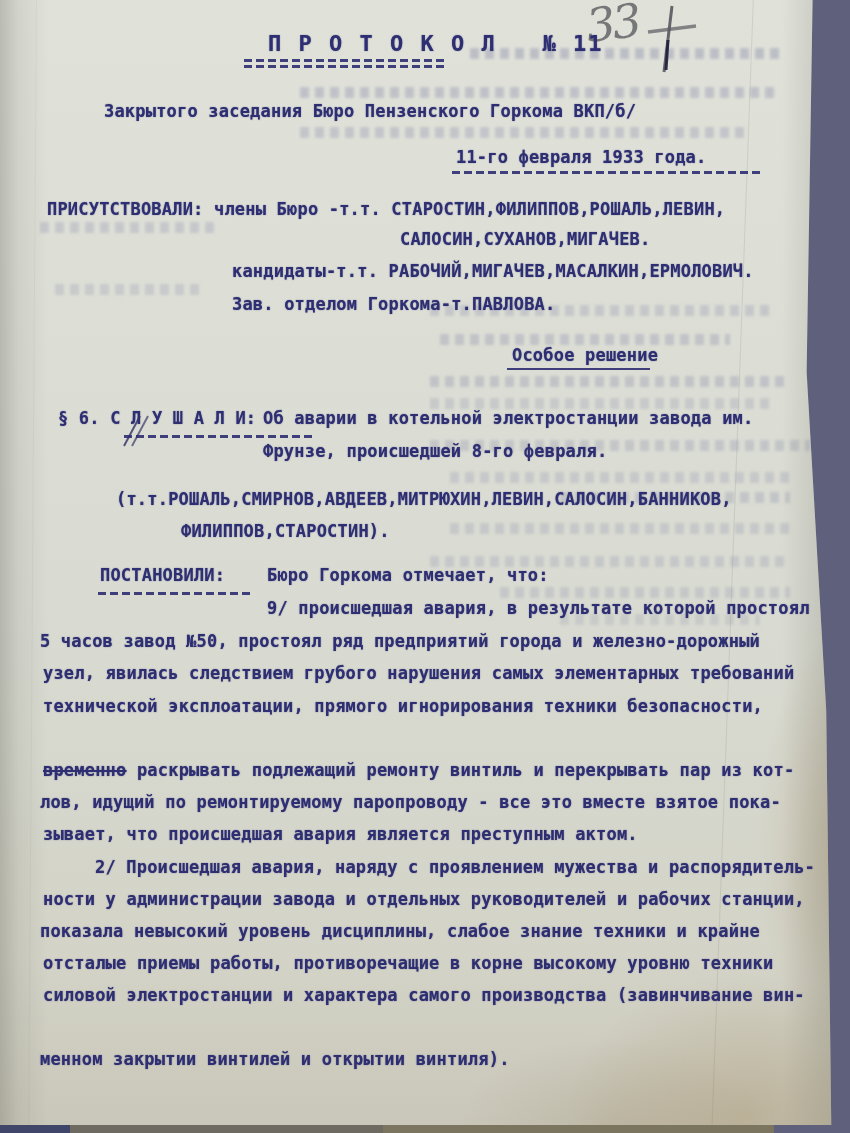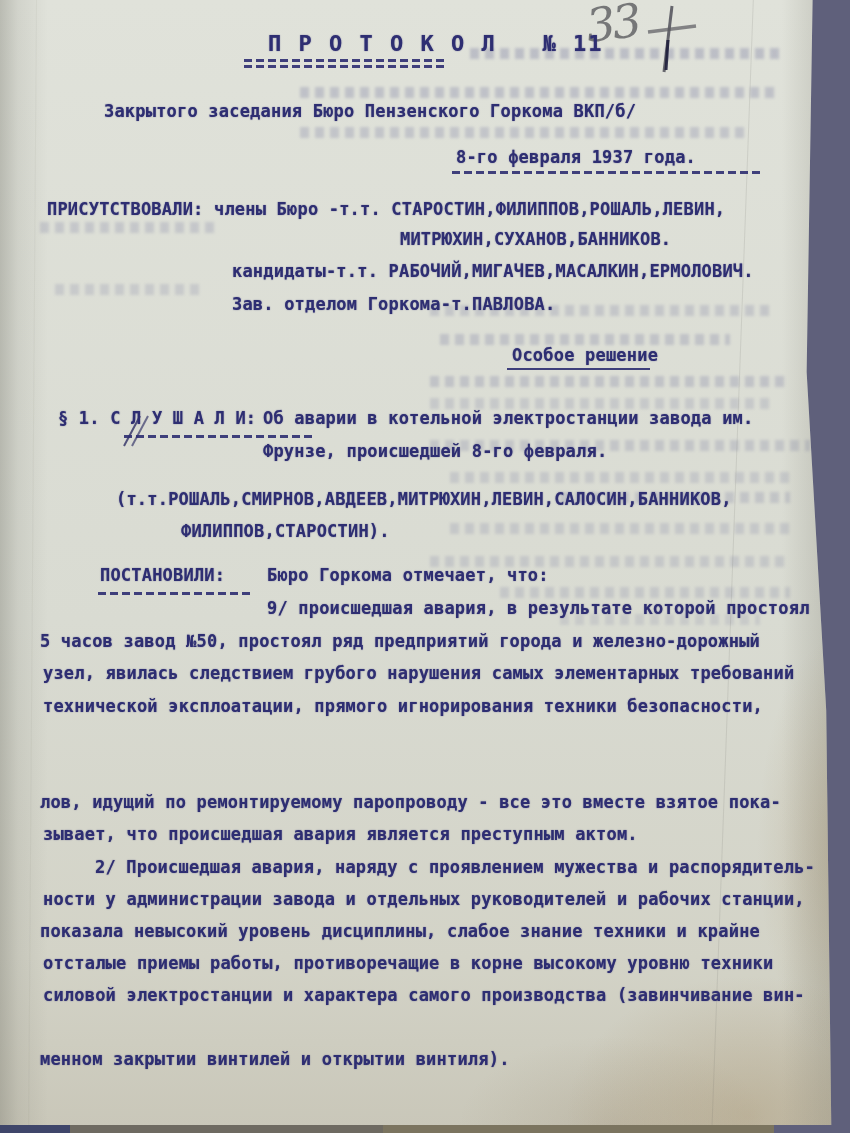--- a/index.html
+++ b/index.html
@@ -102,47 +102,48 @@
   <svg class="handcheck" width="40" height="36" viewBox="0 0 40 36">
     <line x1="22" y1="2" x2="6" y2="32" stroke="rgba(46,46,100,.8)" stroke-width="2"></line>
     <line x1="30" y1="2" x2="14" y2="32" stroke="rgba(46,46,100,.65)" stroke-width="2"></line>
   </svg>
 
   <div class="line title" style="top:31px;left:244px">П Р О Т О К О Л   № 11</div>
   <div class="ul double" style="top:59px;left:244px;width:200px"></div>
 
   <div class="line" style="top:101px;left:104px">Закрытого заседания Бюро Пензенского Горкома ВКП/б/</div>
 
-  <div class="line" style="top:147px;left:456px">8-го февраля 1937 года.</div>
+  <div class="line" style="top:147px;left:456px">11-го февраля 1933 года.</div>
   <div class="ul" style="top:171px;left:452px;width:312px"></div>
 
   <div class="line" style="top:199px;left:47px"><span>ПРИСУТСТВОВАЛИ:</span><span> члены Бюро -т.т. СТАРОСТИН,ФИЛИППОВ,РОШАЛЬ,ЛЕВИН,</span></div>
-  <div class="line" style="top:229px;left:400px">МИТРЮХИН,СУХАНОВ,БАННИКОВ.</div>
+  <div class="line" style="top:229px;left:400px">САЛОСИН,СУХАНОВ,МИГАЧЕВ.</div>
   <div class="line" style="top:261px;left:232px">кандидаты-т.т. РАБОЧИЙ,МИГАЧЕВ,МАСАЛКИН,ЕРМОЛОВИЧ.</div>
   <div class="line" style="top:294px;left:232px">Зав. отделом Горкома-т.ПАВЛОВА.</div>
 
   <div class="line" style="top:345px;left:512px">Особое решение</div>
   <div class="ul solid" style="top:368px;left:507px;width:143px"></div>
 
-  <div class="line" style="top:408px;left:58px">§ 1. С Л У Ш А Л И:</div>
+  <div class="line" style="top:408px;left:58px">§ 6. С Л У Ш А Л И:</div>
   <div class="line" style="top:408px;left:263px">Об аварии в котельной электростанции завода им.</div>
   <div class="ul" style="top:435px;left:124px;width:188px"></div>
   <div class="line" style="top:441px;left:263px">Фрунзе, происшедшей 8-го февраля.</div>
 
   <div class="line" style="top:489px;left:116px">(т.т.РОШАЛЬ,СМИРНОВ,АВДЕЕВ,МИТРЮХИН,ЛЕВИН,САЛОСИН,БАННИКОВ,</div>
   <div class="line" style="top:521px;left:181px">ФИЛИППОВ,СТАРОСТИН).</div>
 
   <div class="line" style="top:565px;left:100px">ПОСТАНОВИЛИ:</div>
   <div class="line" style="top:565px;left:267px">Бюро Горкома отмечает, что:</div>
   <div class="ul" style="top:592px;left:98px;width:152px"></div>
 
   <div class="line" style="top:598px;left:267px">9/ происшедшая авария, в результате которой простоял</div>
   <div class="line" style="top:631px;left:40px">5 часов завод №50, простоял ряд предприятий города и железно-дорожный</div>
   <div class="line" style="top:663px;left:43px">узел, явилась следствием грубого нарушения самых элементарных требований</div>
   <div class="line" style="top:696px;left:43px">технической эксплоатации, прямого игнорирования техники безопасности,</div>
+  <div class="line" style="top:760px;left:43px"><span class="struck">временно</span><span> раскрывать подлежащий ремонту винтиль и перекрывать пар из кот-</span></div>
   <div class="line" style="top:792px;left:40px">лов, идущий по ремонтируемому паропроводу - все это вместе взятое пока-</div>
   <div class="line" style="top:824px;left:43px">зывает, что происшедшая авария является преступным актом.</div>
 
   <div class="line" style="top:857px;left:95px">2/ Происшедшая авария, наряду с проявлением мужества и распорядитель-</div>
   <div class="line" style="top:889px;left:43px">ности у администрации завода и отдельных руководителей и рабочих станции,</div>
   <div class="line" style="top:921px;left:40px">показала невысокий уровень дисциплины, слабое знание техники и крайне</div>
   <div class="line" style="top:953px;left:43px">отсталые приемы работы, противоречащие в корне высокому уровню техники</div>
   <div class="line" style="top:985px;left:43px">силовой электростанции и характера самого производства (завинчивание вин-</div>
   <div class="line" style="top:1049px;left:40px">менном закрытии винтилей и открытии винтиля).</div>
 

